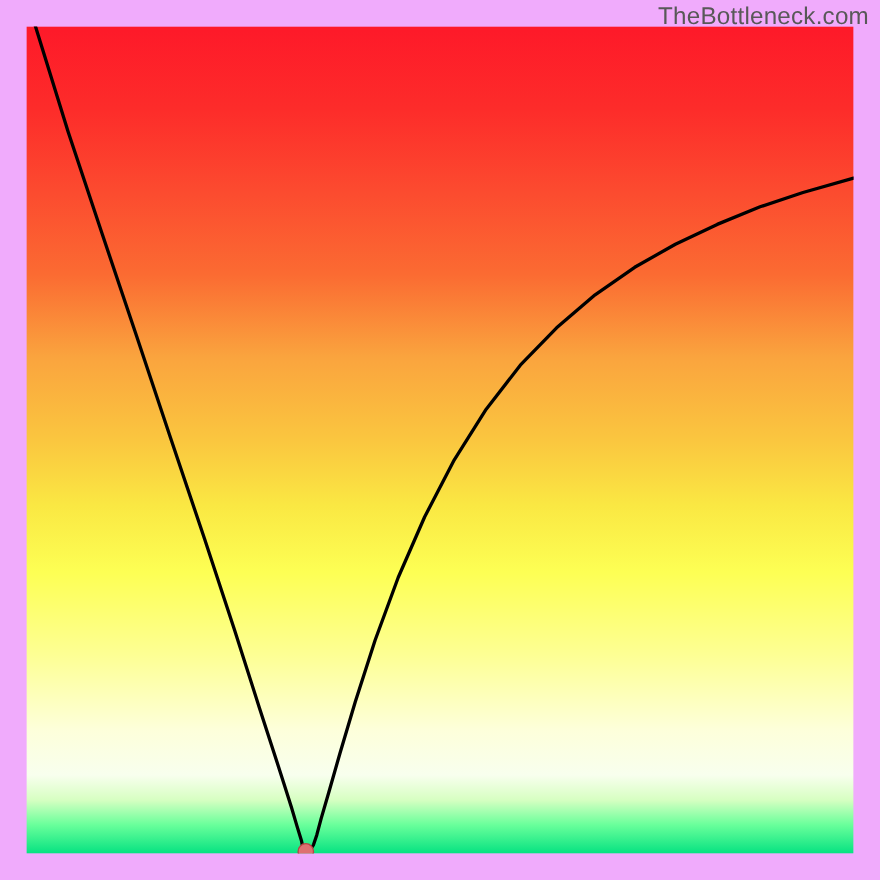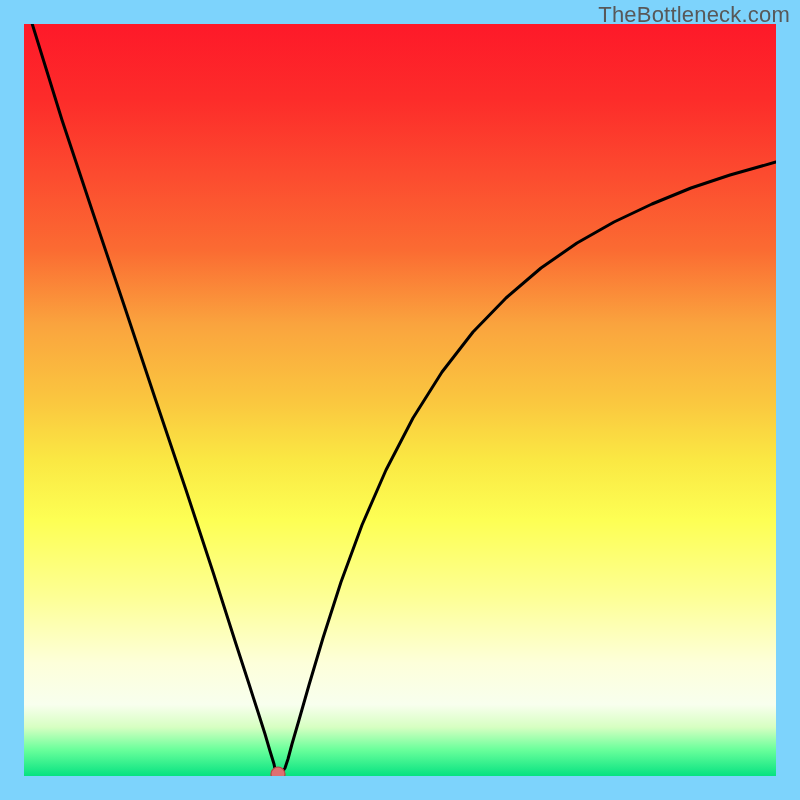--- a/index.html
+++ b/index.html
@@ -8,21 +8,21 @@
     width: 800px;
     height: 800px;
     overflow: hidden;
     background: #ffffff;
     font-family: Arial, Helvetica, sans-serif;
   }
   .chart-container {
     position: relative;
     width: 800px;
     height: 800px;
-    background: #7dd3fc;
+    background: #f0abfc;
   }
   .plot-area {
     position: absolute;
     left: 24px;
     top: 24px;
     width: 752px;
     height: 752px;
   }
   .plot-area svg {
     display: block;

